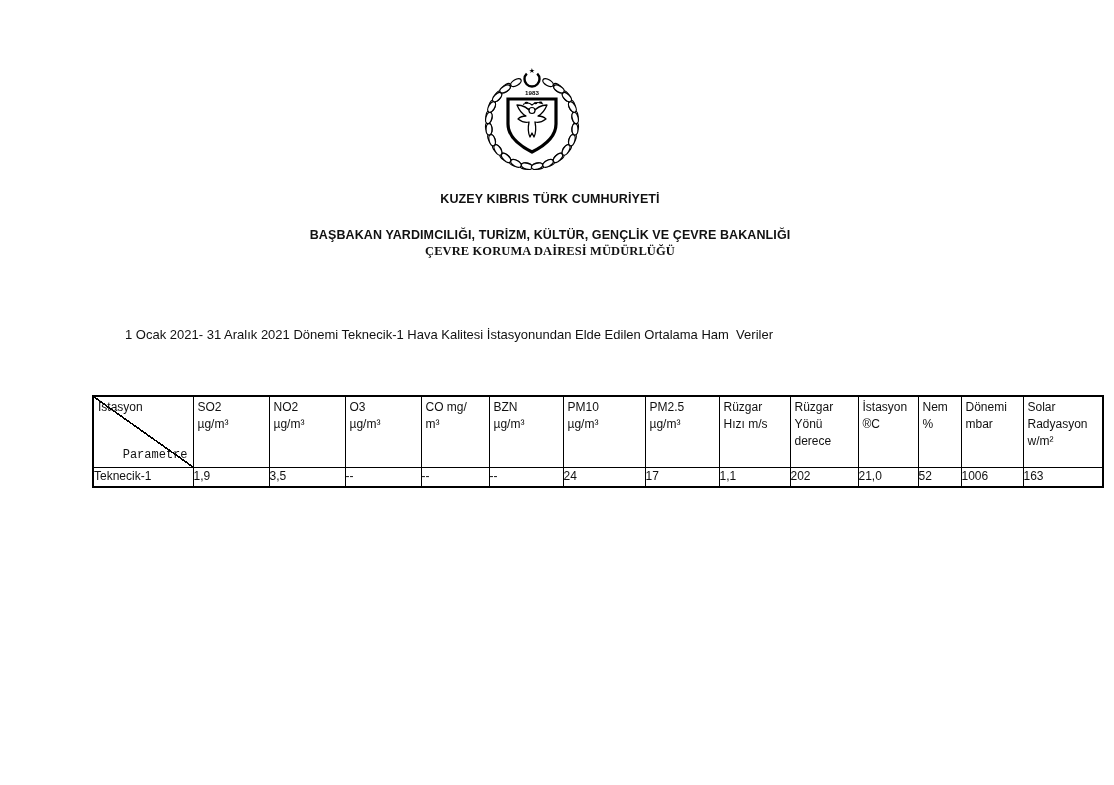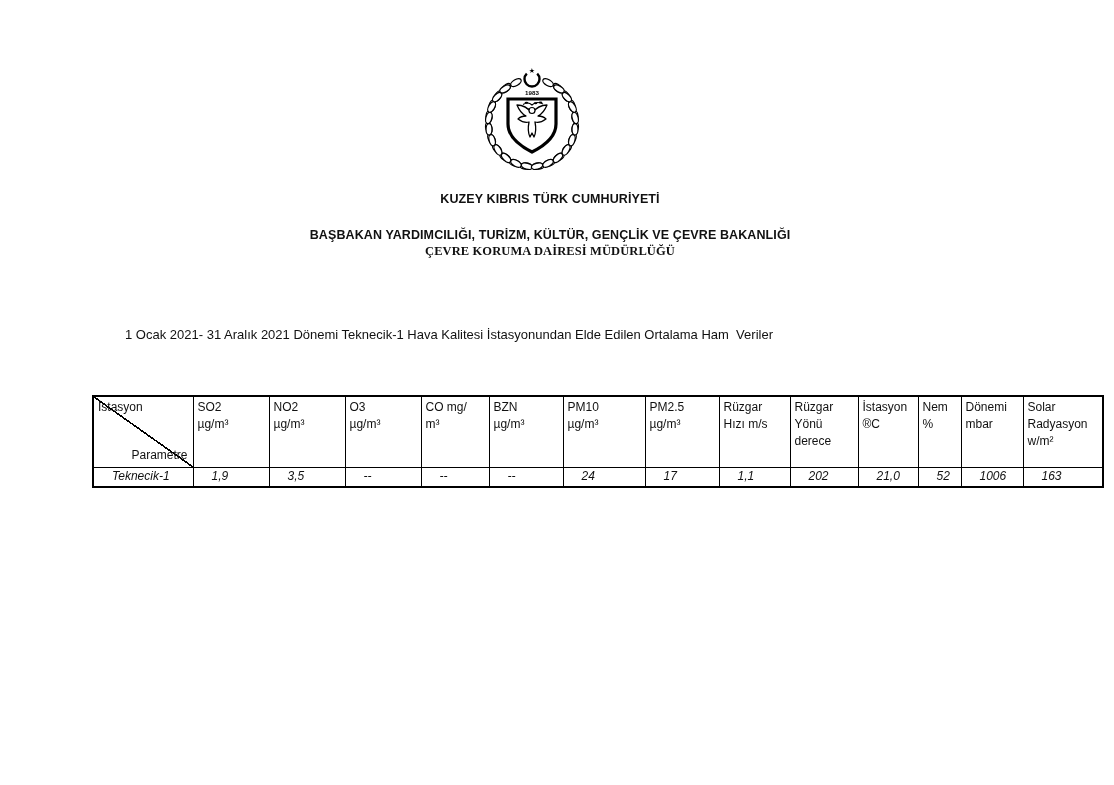--- a/index.html
+++ b/index.html
@@ -63,38 +63,37 @@
   }
   table.data-table th {
     height: 57px;
     vertical-align: top;
     padding: 2px 3px 0 4px;
     line-height: 17px;
     white-space: pre-line;
   }
   table.data-table td {
     height: 19px;
-    padding: 0 3px 1px 18px;
+    padding: 0 3px 1px 0;
     line-height: 17px;
     vertical-align: middle;
     white-space: pre;
-    font-style: italic;
   }
   th.corner { position: relative; padding: 0; }
   .corner-diag {
     position: absolute;
     inset: 0;
     background: linear-gradient(to top right,
       transparent calc(50% - 0.8px),
       #000 calc(50% - 0.8px),
       #000 calc(50% + 0.8px),
       transparent calc(50% + 0.8px));
   }
   .corner-tl { position: absolute; top: 2px; left: 4px; }
-  .corner-br { position: absolute; bottom: 3px; right: 5px; }
+  .corner-br { position: absolute; bottom: 3px; right: 5px; font-family: Liberation Mono, monospace; }
 </style>
 </head>
 <body>
 
 <div class="page">
 
   <svg class="emblem" viewBox="0 0 100 110" xmlns="http://www.w3.org/2000/svg">
     <defs>
       <g id="lp">
         <ellipse cx="44.7" cy="103" rx="5.8" ry="3" fill="#fff" stroke="#000" stroke-width="1.3"></ellipse>

